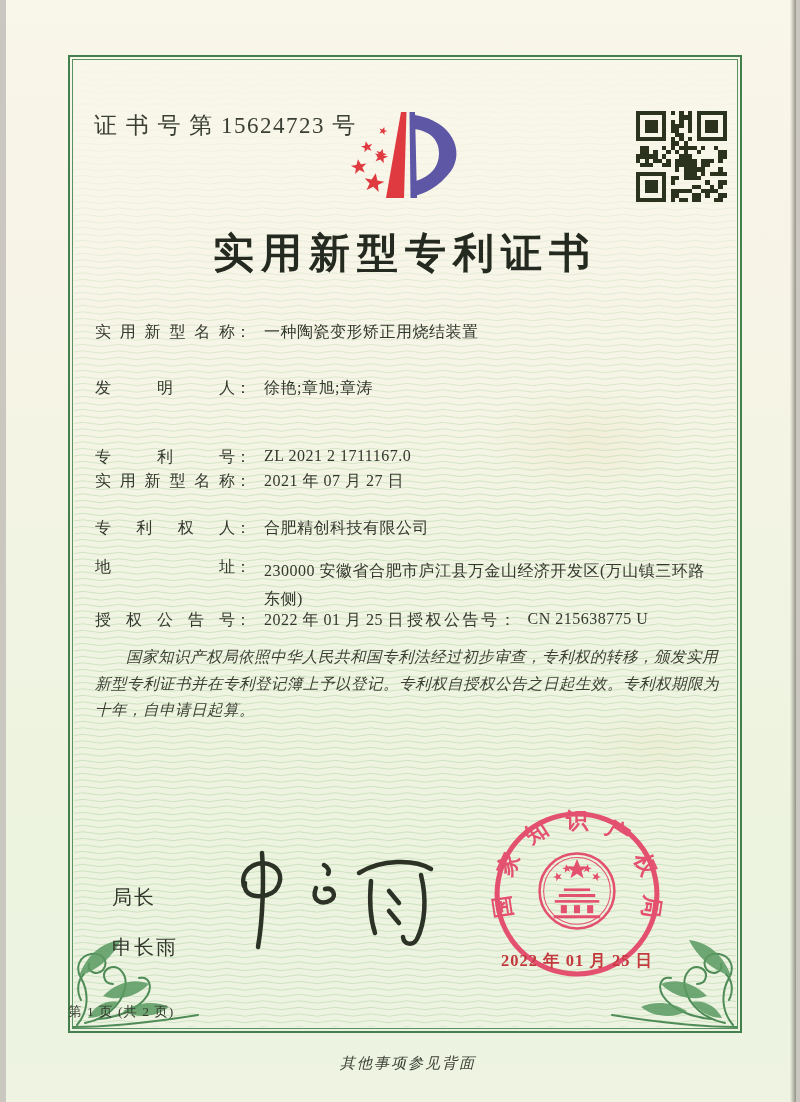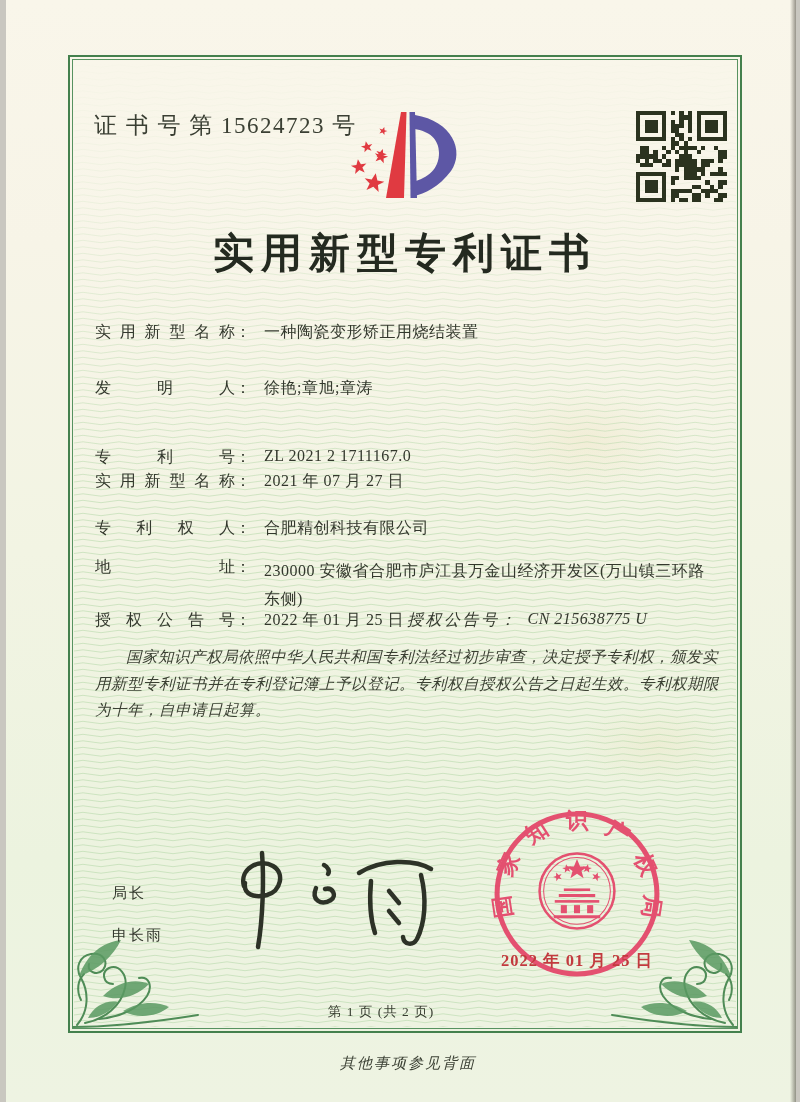--- a/index.html
+++ b/index.html
@@ -48,40 +48,40 @@
   .title {
     position:absolute; left:62px; top:226px; width:674px; text-align:center;
     font-size:41px; font-weight:bold; letter-spacing:7px; color:#242a20; z-index:6;
   }
   .fields { position:absolute; left:89px; top:0; width:640px; z-index:6; color:#33382d; }
   .frow { position:absolute; left:0; font-size:16px; white-space:nowrap; }
   .flabel { display:inline-block; width:140px; text-align:justify; text-align-last:justify; vertical-align:top; }
   .fcolon { display:inline-block; vertical-align:top; }
   .fvalue { display:inline-block; margin-left:9px; vertical-align:top; letter-spacing:.5px; }
   .fvalue.wrap { white-space:normal; width:452px; line-height:28px; }
-  .pair2 { position:absolute; left:312px; top:0;font-style:italic; }
+  .pair2 { position:absolute; left:312px; top:0; }
   .pair2 .flabel2 { letter-spacing:2.5px; }
   .pair2 .fvalue { margin-left:8px; }
 
   .paras { position:absolute; left:89px; top:644px; width:624px; z-index:6; }
   .para {
     font-size:15.5px; line-height:26.5px; text-indent:2em; color:#3b4033;
     font-style:italic; letter-spacing:.5px;
   }
-  .signer { position:absolute; left:106px; top:884px; z-index:6; color:#32372c; font-size:15px; }
+  .signer { position:absolute; left:106px; top:884px; z-index:6; color:#32372c; font-size:20px; }
   .signer .role { letter-spacing:2px; }
   .signer .name { margin-top:23px; letter-spacing:2px; }
   .signature { position:absolute; left:222px; top:846px; width:215px; height:112px; z-index:7; }
   .seal { position:absolute; left:485px; top:808px; width:172px; height:172px; z-index:7; opacity:.94; }
   .seal-date {
     position:absolute; left:478px; top:950px; width:186px; text-align:center; z-index:8;
     font-size:16.5px; color:#c23a3e; letter-spacing:1px; font-weight:bold;
   }
   .page-no {
-    position:absolute; left:62px; top:1003px; width:626px; text-align:center;
+    position:absolute; left:62px; top:1003px; width:626px; text-align:left;
     font-size:13.5px; color:#383d31; z-index:6; letter-spacing:1px;
   }
   .back-note {
     position:absolute; left:0; top:1054px; width:790px; text-align:center;
     font-size:15px; font-style:italic; color:#3b4034; letter-spacing:2px; z-index:6;padding-left:14px;
   }
 </style>
 </head>
 <body>
 
@@ -565,21 +565,21 @@
       <span class="flabel">授权公告号</span><span class="fcolon">：</span>
       <span class="fvalue">2022 年 01 月 25 日</span>
       <span class="pair2">
         <span class="flabel2">授权公告号</span><span>：</span>
         <span class="fvalue">CN 215638775 U</span>
       </span>
     </div>
   </div>
 
   <div class="paras">
-    <p class="para">国家知识产权局依照中华人民共和国专利法经过初步审查，决定授予专利权，颁发实用新型专利证书并在专利登记簿上予以登记。专利权自授权公告之日起生效。专利权期限为十年，自申请日起算。</p>
+    <p class="para">国家知识产权局依照中华人民共和国专利法经过初步审查，专利权的转移，颁发实用新型专利证书并在专利登记簿上予以登记。专利权自授权公告之日起生效。专利权期限为十年，自申请日起算。</p>
   </div>
 
   <div class="signer">
     <div class="role">局长</div>
     <div class="name">申长雨</div>
   </div>
 
   <svg class="signature" viewBox="0 0 215 112">
     <g stroke="#2d3227" stroke-width="4.5" fill="none" stroke-linecap="round" stroke-linejoin="round">
       <path d="M16,40 C11,23 31,12 45,20 C57,27 53,45 39,49 C27,52 15,49 17,37"></path>

